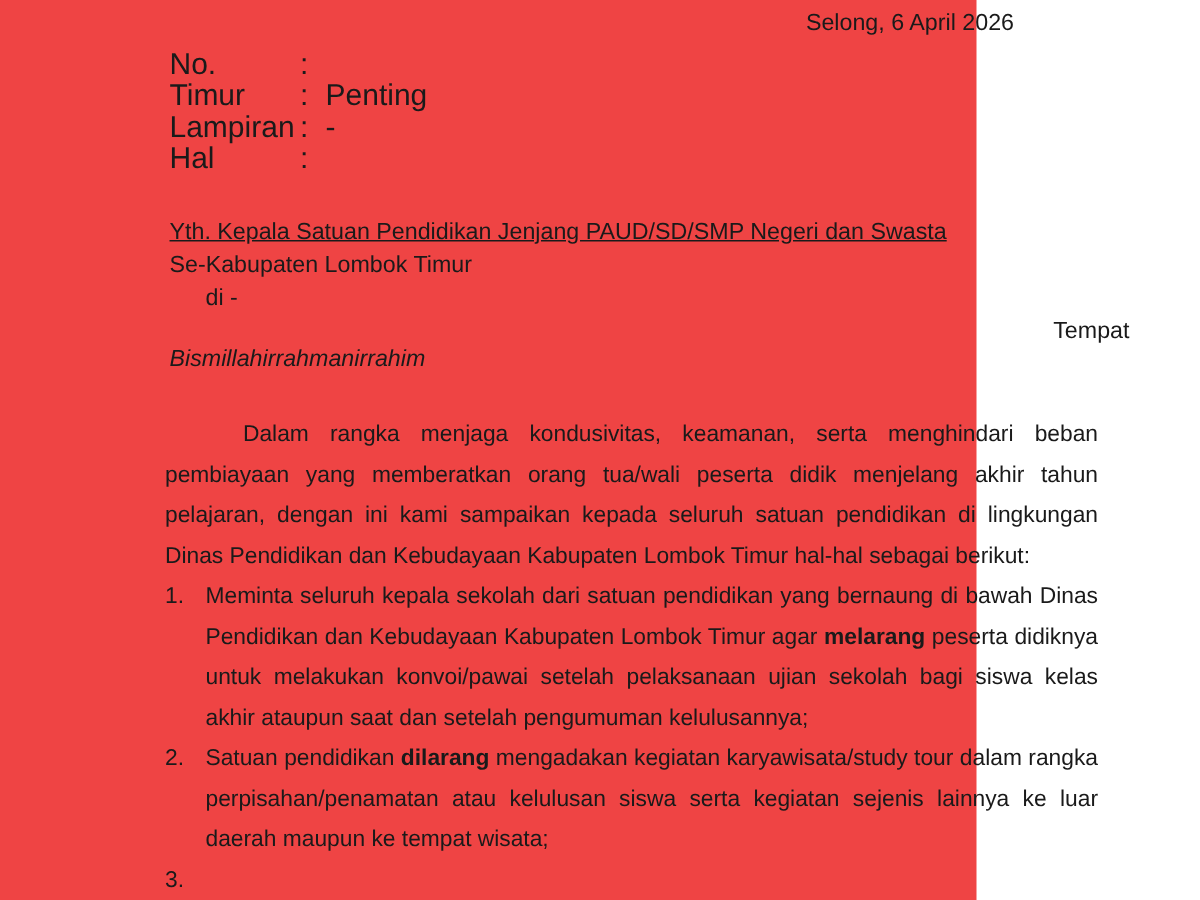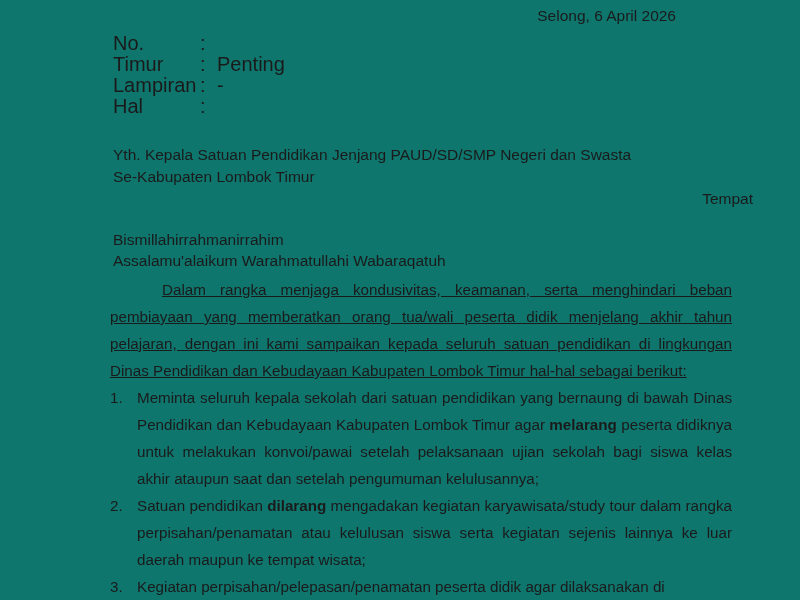--- a/index.html
+++ b/index.html
@@ -11,23 +11,23 @@
     width: 800px;
     height: 600px;
     overflow: hidden;
     font-family: "Liberation Sans", sans-serif;
     color: #1a1a1a;
     -webkit-font-smoothing: antialiased;
   }
 
   .page {
     position: relative;
-    width: 800px;
+    width: 651px;
     height: 600px;
-    background: #0f766e;
+    background: #ef4444;
   }
 
   
   .date-line {
     position: absolute;
     left: 0;
     top: 6px;
     width: 676px;
     text-align: right;
     font-size: 15.5px;
@@ -72,50 +72,50 @@
 
   
   .addressee {
     position: absolute;
     left: 113px;
     top: 144px;
     width: 640px;
     font-size: 15.5px;
     line-height: 22px;
   }
-  .addr-line-1 { white-space: nowrap; }
+  .addr-line-1 { white-space: nowrap; text-decoration: underline; }
   .addr-line-2 { white-space: nowrap; }
   .addr-line-3 { margin-left: 24px; white-space: nowrap; }
   .addr-line-4 { margin-left: 69px; white-space: nowrap; text-align: right; }
 
   
   .salam {
     position: absolute;
     left: 113px;
     top: 229px;
     width: 640px;
     font-size: 15.5px;
     line-height: 21px;
+    font-style: italic;
   }
   .salam div { white-space: nowrap; }
 
   
   .body {
     position: absolute;
     left: 110px;
     top: 276px;
     width: 622px;
     font-size: 15.2px;
     line-height: 27px;
   }
   .intro-par {
     text-align: justify;
     text-indent: 52px;
     margin: 0;
-    text-decoration: underline;
   }
   .num-list {
     margin: 0;
     padding: 0;
     list-style: none;
   }
   .num-item {
     position: relative;
     padding-left: 27px;
     text-align: justify;
@@ -159,43 +159,43 @@
     <div class="meta-row">
       <span class="meta-label">Hal</span>
       <span class="meta-colon">:</span>
     </div>
 
   </div>
 
   <div class="addressee">
     <div class="addr-line-1">Yth. Kepala Satuan Pendidikan Jenjang PAUD/SD/SMP Negeri dan Swasta</div>
     <div class="addr-line-2">Se-Kabupaten Lombok Timur</div>
+    <div class="addr-line-3">di -</div>
     <div class="addr-line-4">Tempat</div>
   </div>
 
   <div class="salam">
     <div>Bismillahirrahmanirrahim</div>
-    <div>Assalamu'alaikum Warahmatullahi Wabaraqatuh</div>
   </div>
 
   <div class="body">
 
     <p class="intro-par">Dalam rangka menjaga kondusivitas, keamanan, serta menghindari beban pembiayaan yang memberatkan orang tua/wali peserta didik menjelang akhir tahun pelajaran, dengan ini kami sampaikan kepada seluruh satuan pendidikan di lingkungan Dinas Pendidikan dan Kebudayaan Kabupaten Lombok Timur hal-hal sebagai berikut:</p>
 
     <ol class="num-list">
 
       <li class="num-item">
         <span class="num-marker">1.</span><span>Meminta seluruh kepala sekolah dari satuan pendidikan yang bernaung di bawah Dinas Pendidikan dan Kebudayaan Kabupaten Lombok Timur agar </span><b class="em">melarang</b><span> peserta didiknya untuk melakukan konvoi/pawai setelah pelaksanaan ujian sekolah bagi siswa kelas akhir ataupun saat dan setelah pengumuman kelulusannya;</span>
       </li>
 
       <li class="num-item">
         <span class="num-marker">2.</span><span>Satuan pendidikan </span><b class="em">dilarang</b><span> mengadakan kegiatan karyawisata/study tour dalam rangka perpisahan/penamatan atau kelulusan siswa serta kegiatan sejenis lainnya ke luar daerah maupun ke tempat wisata;</span>
       </li>
 
       <li class="num-item">
-        <span class="num-marker">3.</span><span>Kegiatan perpisahan/pelepasan/penamatan peserta didik agar dilaksanakan di</span>
+        <span class="num-marker">3.</span>
       </li>
 
     </ol>
 
   </div>
 
 </div>
 
 </body></html>

